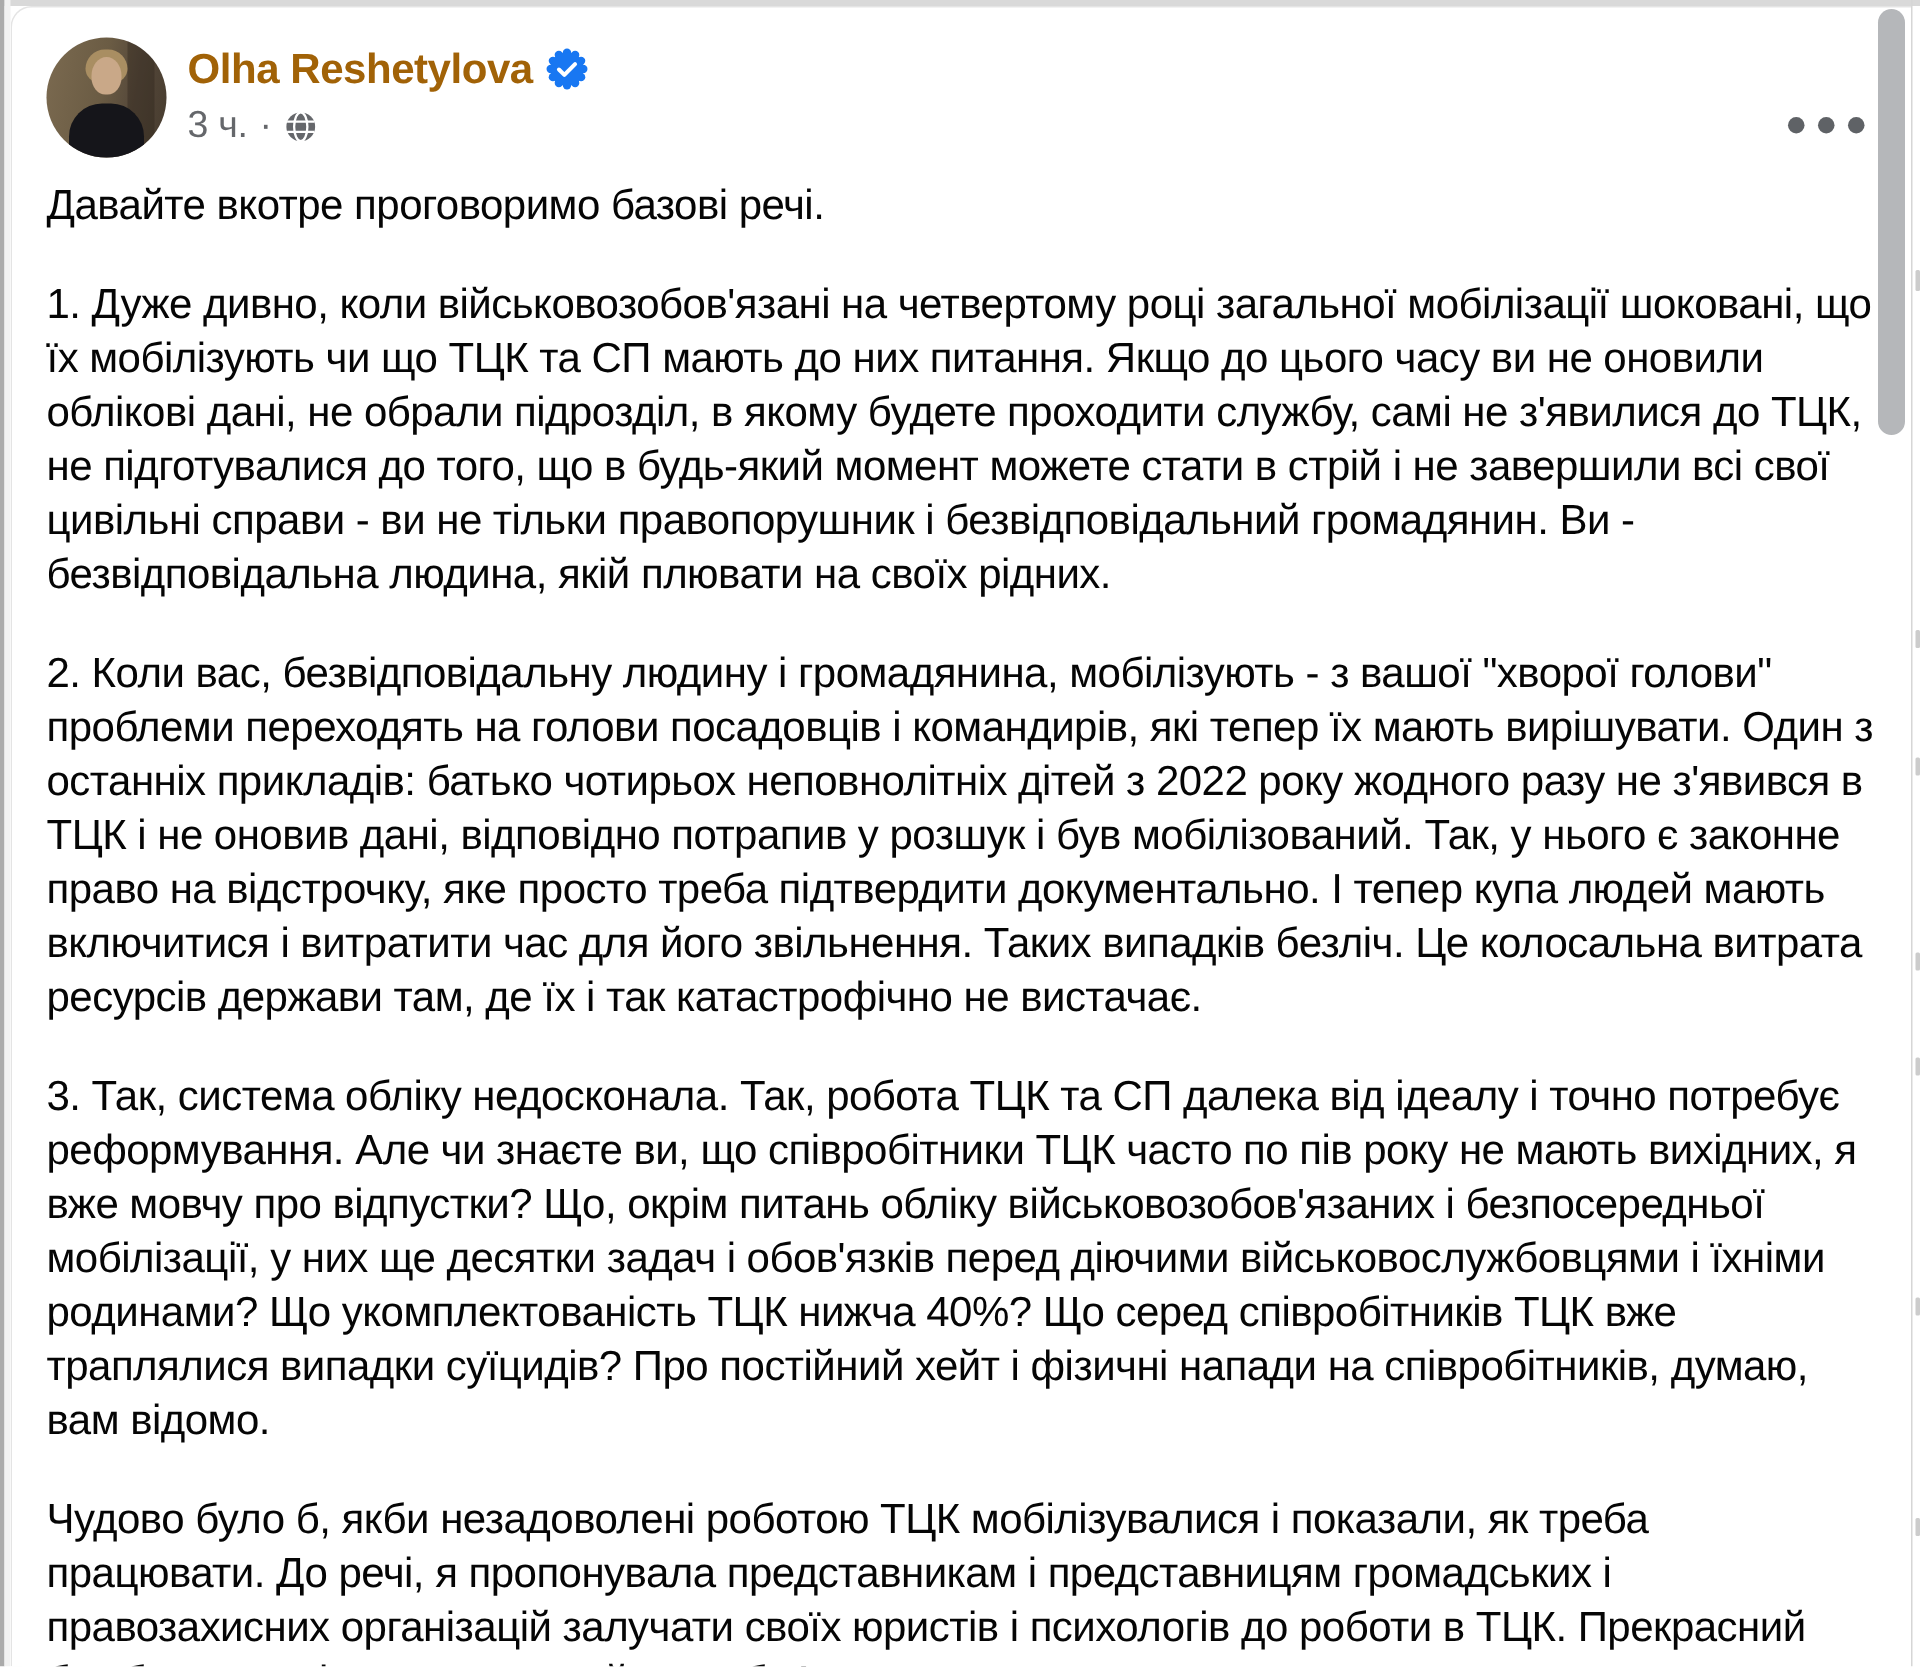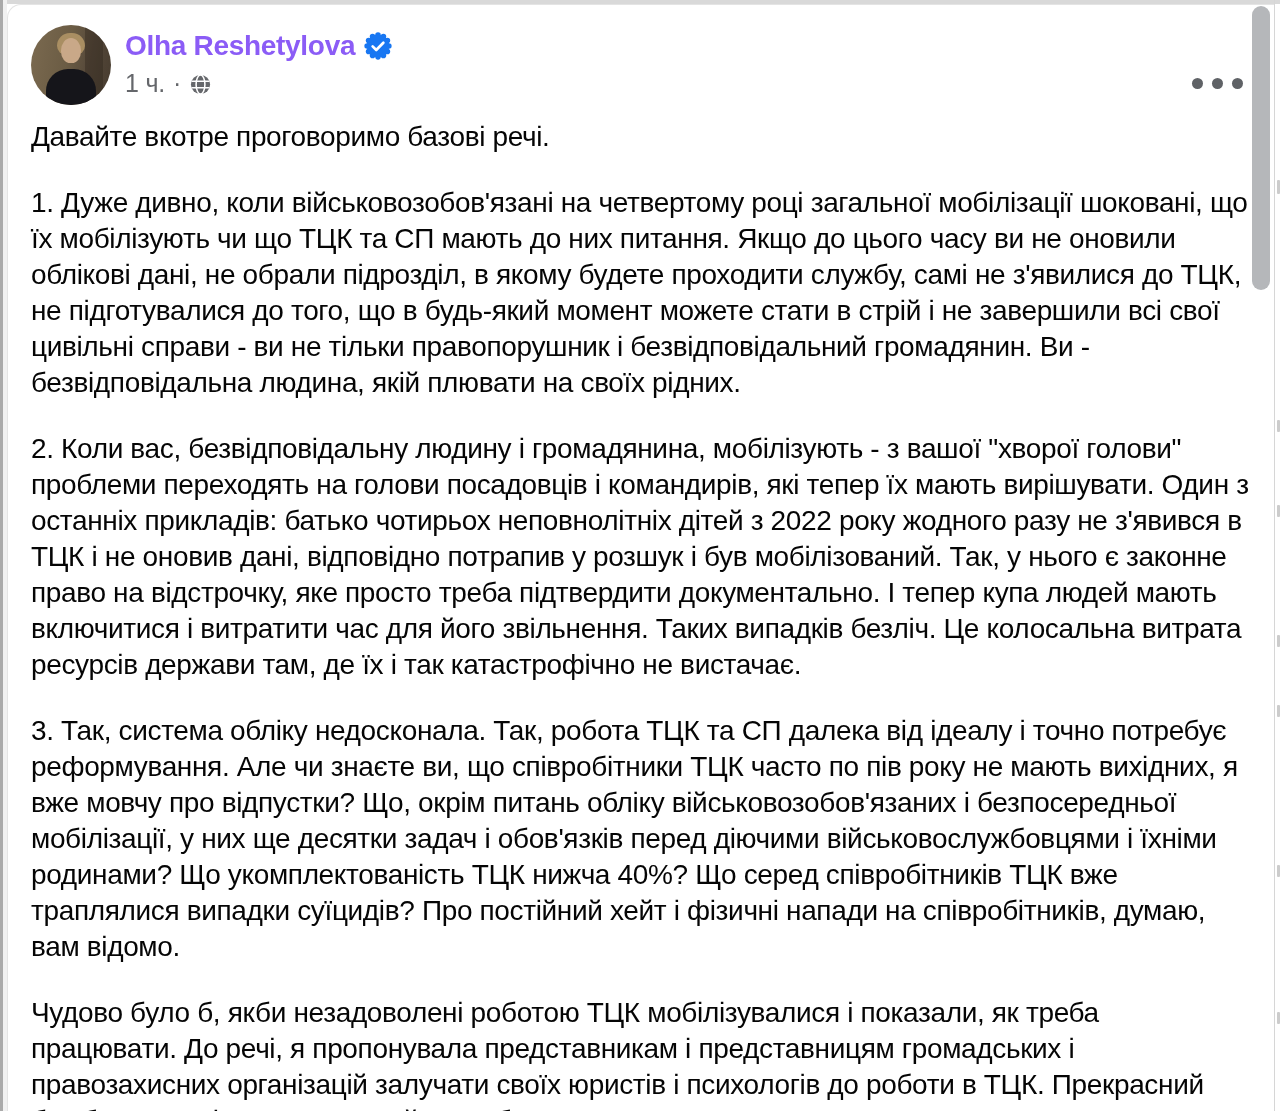--- a/index.html
+++ b/index.html
@@ -51,21 +51,21 @@
     position: absolute; left: 30px; top: 13px; width: 20px; height: 25px;
     background: #c9a888; border-radius: 50% 50% 46% 46%;
   }
   .av-body {
     position: absolute; left: 15px; bottom: -4px; width: 50px; height: 40px;
     background: #15151a; border-radius: 22px 22px 0 0;
   }
   .author-block { margin-left: 14px; padding-top: 5px; }
   .name-row { display: flex; align-items: center; gap: 9px; }
   .author-name {
-    font-size: 28px; font-weight: 700; color: #8b5cf6; letter-spacing: -0.3px;
+    font-size: 28px; font-weight: 700; color: #a16207; letter-spacing: -0.3px;
     cursor: pointer;
   }
   .verified-badge { width: 28px; height: 28px; display: inline-block; }
   .meta-row {
     display: flex; align-items: center; gap: 8px;
     margin-top: 7px; color: #65676b; font-size: 25px; letter-spacing: -0.2px;
   }
   .meta-sep { color: #65676b; }
   .globe-icon { width: 23px; height: 23px; display: inline-block; margin-top: 2px; }
   .more-button {
@@ -130,21 +130,21 @@
             <circle cx="7.35" cy="3.95" r="2.4"></circle>
               <circle cx="12" cy="2.7" r="2.4"></circle>
             <circle cx="16.65" cy="3.95" r="2.4"></circle>
               <circle cx="20.05" cy="7.35" r="2.4"></circle>
             <circle cx="12" cy="12" r="9.6"></circle>
           </g>
           <path d="M7.4 12.3l3.1 3.1 6.1-6.2" fill="none" stroke="#ffffff" stroke-width="2.3" stroke-linecap="round" stroke-linejoin="round"></path>
         </svg>
       </div>
       <div class="meta-row">
-        <span>1 ч.</span>
+        <span>3 ч.</span>
         <span class="meta-sep">·</span>
         <svg class="globe-icon" viewBox="0 0 24 24" aria-hidden="true">
           <circle cx="12" cy="12" r="10" fill="#65676b"></circle>
           <g fill="none" stroke="#ffffff" stroke-width="1.6">
             <ellipse cx="12" cy="12" rx="4.6" ry="10"></ellipse>
             <line x1="2.5" y1="8.5" x2="21.5" y2="8.5"></line>
             <line x1="2.5" y1="15.5" x2="21.5" y2="15.5"></line>
           </g>
         </svg>
       </div>

